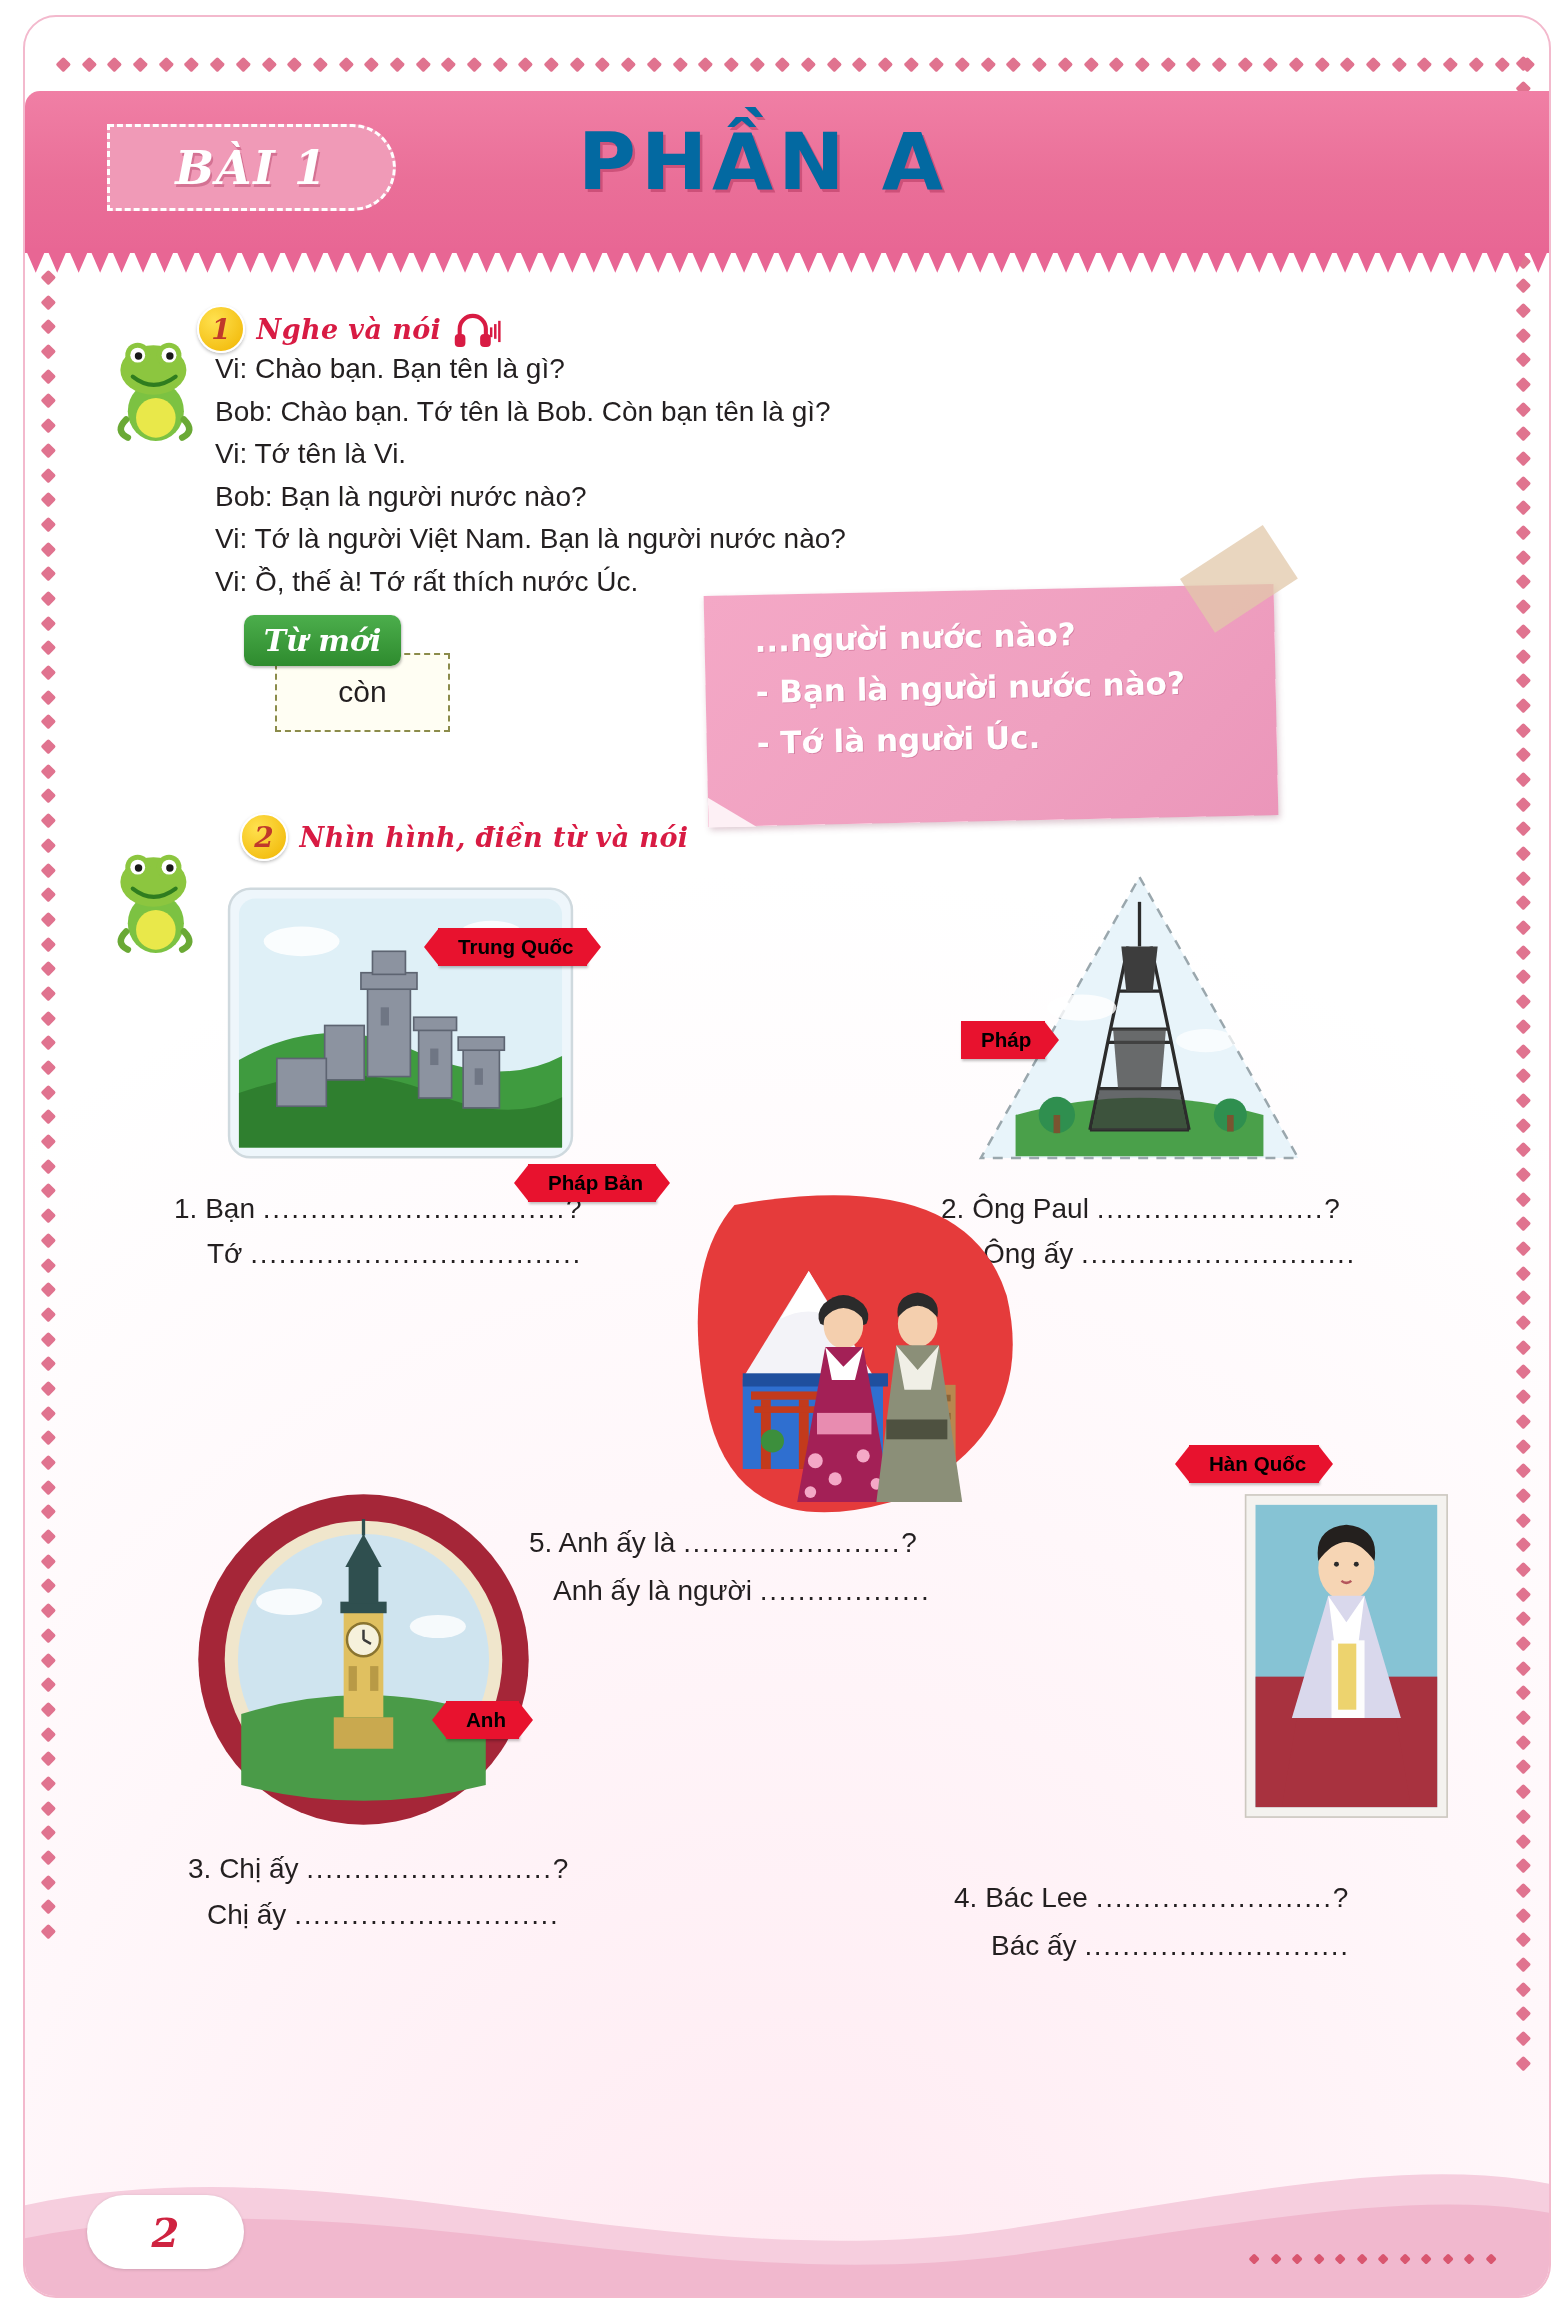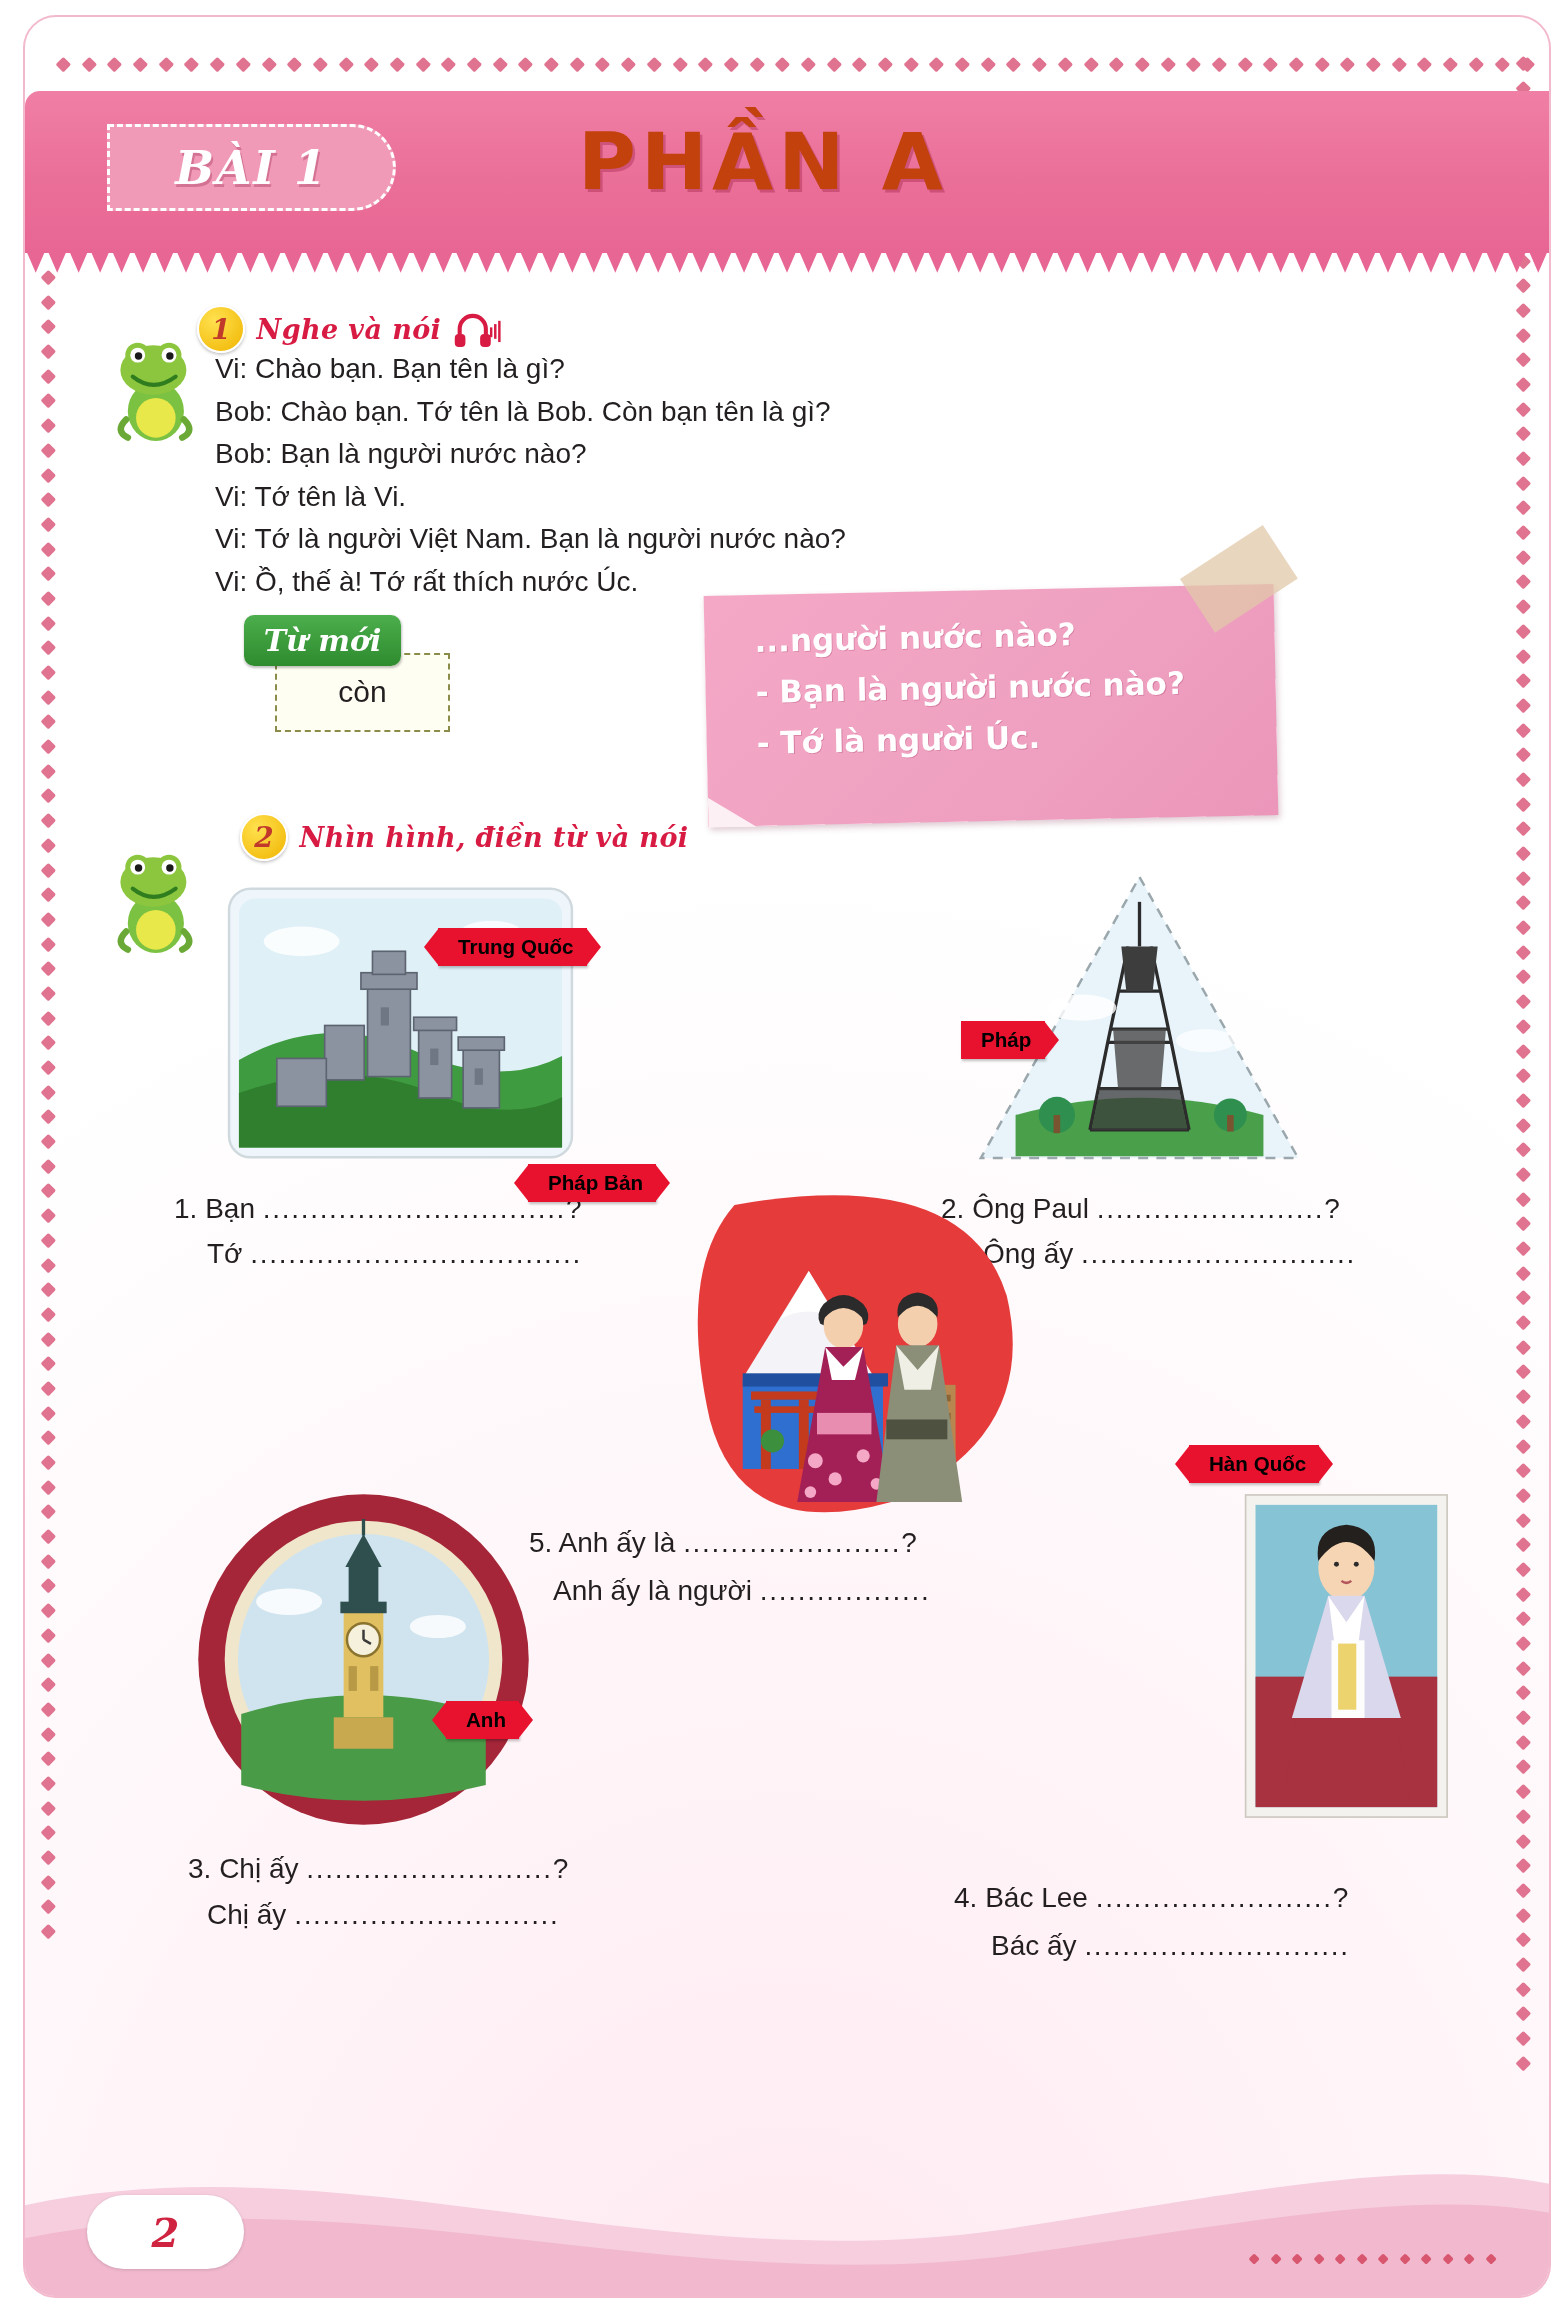--- a/index.html
+++ b/index.html
@@ -93,21 +93,21 @@
     color: #ffffff;
     letter-spacing: 1.7px;
     text-shadow: 1.7px 2.5px 0 rgba(160,40,80,.35);
   }
   .phan-a {
     position: absolute;
     left: 578px; top: 116px;
     font-family: "DejaVu Sans", sans-serif;
     font-weight: bold;
     font-size: 79px;
-    color: #c2410c;
+    color: #0369a1;
     letter-spacing: 5px;
     text-shadow: 2.5px 3.3px 0 rgba(170,45,85,.45);
   }
 
   
   .content {
     position: absolute;
     left: 91px; top: 297px; right: 74px; bottom: 198px;
   }
 
@@ -535,22 +535,22 @@
           <rect x="50" y="16" width="3" height="18" fill="#d81b43"></rect>
           <rect x="55" y="12" width="3" height="26" fill="#d81b43"></rect>
           <rect x="45" y="20" width="3" height="12" fill="#d81b43"></rect>
         </svg>
       </span>
     </div>
 
     <div class="dialogue">
       <div>Vi: Chào bạn. Bạn tên là gì?</div>
       <div>Bob: Chào bạn. Tớ tên là Bob. Còn bạn tên là gì?</div>
+      <div>Vi: Tớ tên là Vi.</div>
       <div>Bob: Bạn là người nước nào?</div>
-      <div>Vi: Tớ tên là Vi.</div>
       <div>Vi: Tớ là người Việt Nam. Bạn là người nước nào?</div>
       <div>Vi: Ồ, thế à! Tớ rất thích nước Úc.</div>
     </div>
 
     <div class="tumoi-wrap">
       <div class="tumoi-tag">Từ mới</div>
       <div class="tumoi-box">còn</div>
     </div>
 
     <div class="note">

